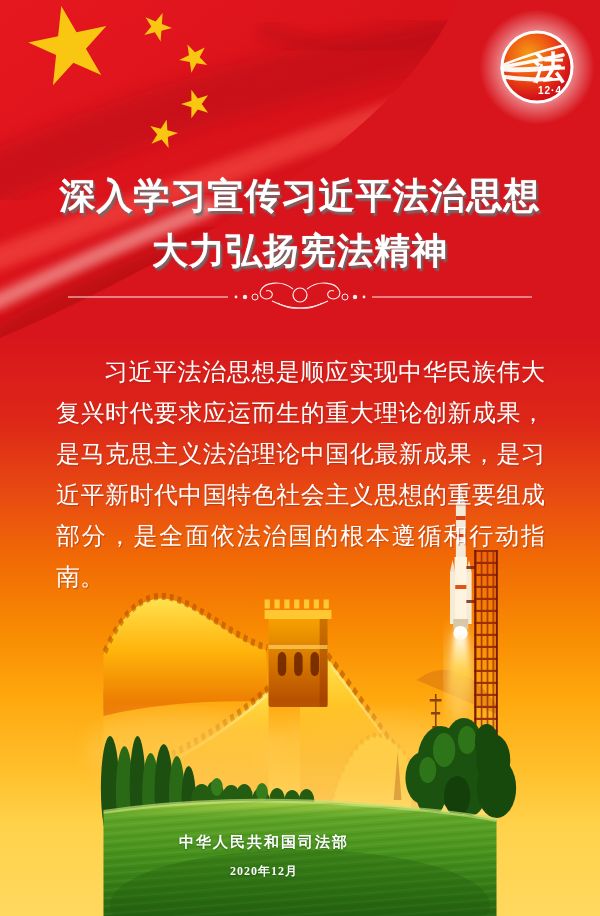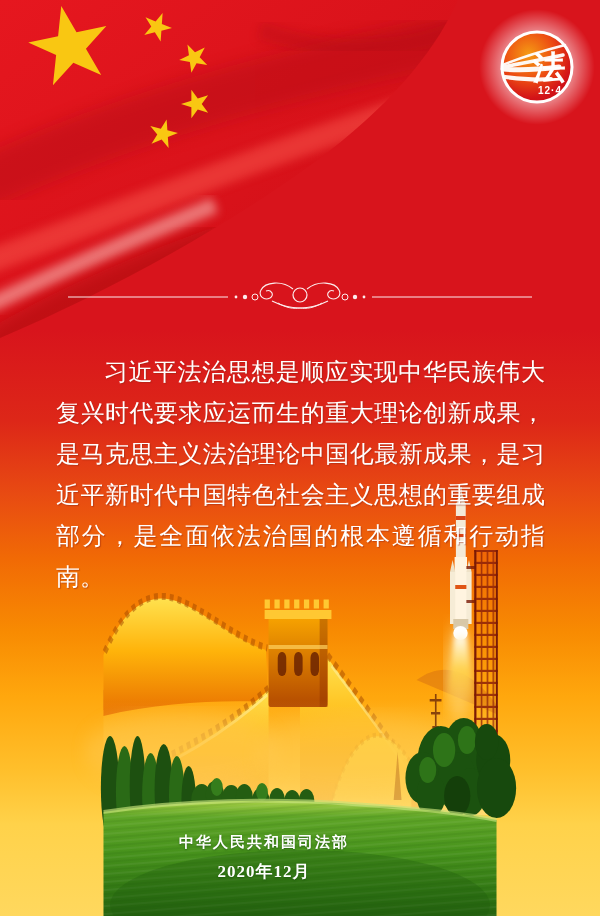--- a/index.html
+++ b/index.html
@@ -39,21 +39,21 @@
     color:#ffffff;font-family:"Liberation Serif",serif;
     font-size:24px;line-height:41px;text-align:justify;text-indent:2em;
     text-shadow:1px 1px 1px rgba(150,40,20,.5);
   }
   .footer{
     position:absolute;left:0;top:828px;width:528px;text-align:center;
     color:#ffffff;font-family:"Liberation Serif",serif;font-weight:700;
     text-shadow:0 1px 2px rgba(20,70,10,.6);
   }
   .footer .f1,.footer .f2{font-size:15px;line-height:29px;letter-spacing:2px;}
-  .footer .f3{font-size:17px;line-height:29px;letter-spacing:1px;}
+  .footer .f3{font-size:12px;line-height:29px;letter-spacing:1px;}
 </style>
 </head>
 <body>
 
 <div class="poster">
   <div class="bg"></div>
 
   <svg class="flag-svg" width="470" height="345" viewBox="0 0 470 345">
     <defs>
       <linearGradient id="flagRed" x1="0" y1="0" x2="1" y2="1">
@@ -273,20 +273,24 @@
         <path d="M-34,-2 C-15,-10 5,-16 28,-22" stroke-width="2.5"></path>
         <path d="M-34,0 C-14,-4 8,-8 26,-12" stroke-width="3.5"></path>
         <path d="M-34,2 C-14,4 6,2 22,0" stroke-width="5"></path>
         <path d="M-32,10 C-16,12 0,13 14,12" stroke-width="4"></path>
       </g>
       <text x="12" y="12" text-anchor="middle" fill="#ffffff" font-size="33" font-weight="bold" font-family="Liberation Serif, serif">法</text>
       <text x="13" y="27" text-anchor="middle" fill="#ffffff" font-size="10" font-weight="bold" letter-spacing="1">12·4</text>
     </svg>
   </div>
 
+  <div class="title">
+    <div>深入学习宣传习近平法治思想</div>
+    <div>大力弘扬宪法精神</div>
+  </div>
 
   <svg class="divider" width="464" height="34" viewBox="0 0 464 34">
     <g stroke="#ffffff" fill="none" opacity=".92">
       <line x1="0" y1="15" x2="160" y2="15" stroke-width="1"></line>
       <line x1="304" y1="15" x2="464" y2="15" stroke-width="1"></line>
       <circle cx="168" cy="15" r="1.4" fill="#ffffff" stroke="none"></circle>
       <circle cx="177" cy="15" r="2.2" fill="#ffffff" stroke="none"></circle>
       <circle cx="187" cy="15" r="3" fill="none" stroke-width="1"></circle>
       <circle cx="296" cy="15" r="1.4" fill="#ffffff" stroke="none"></circle>
       <circle cx="287" cy="15" r="2.2" fill="#ffffff" stroke="none"></circle>

